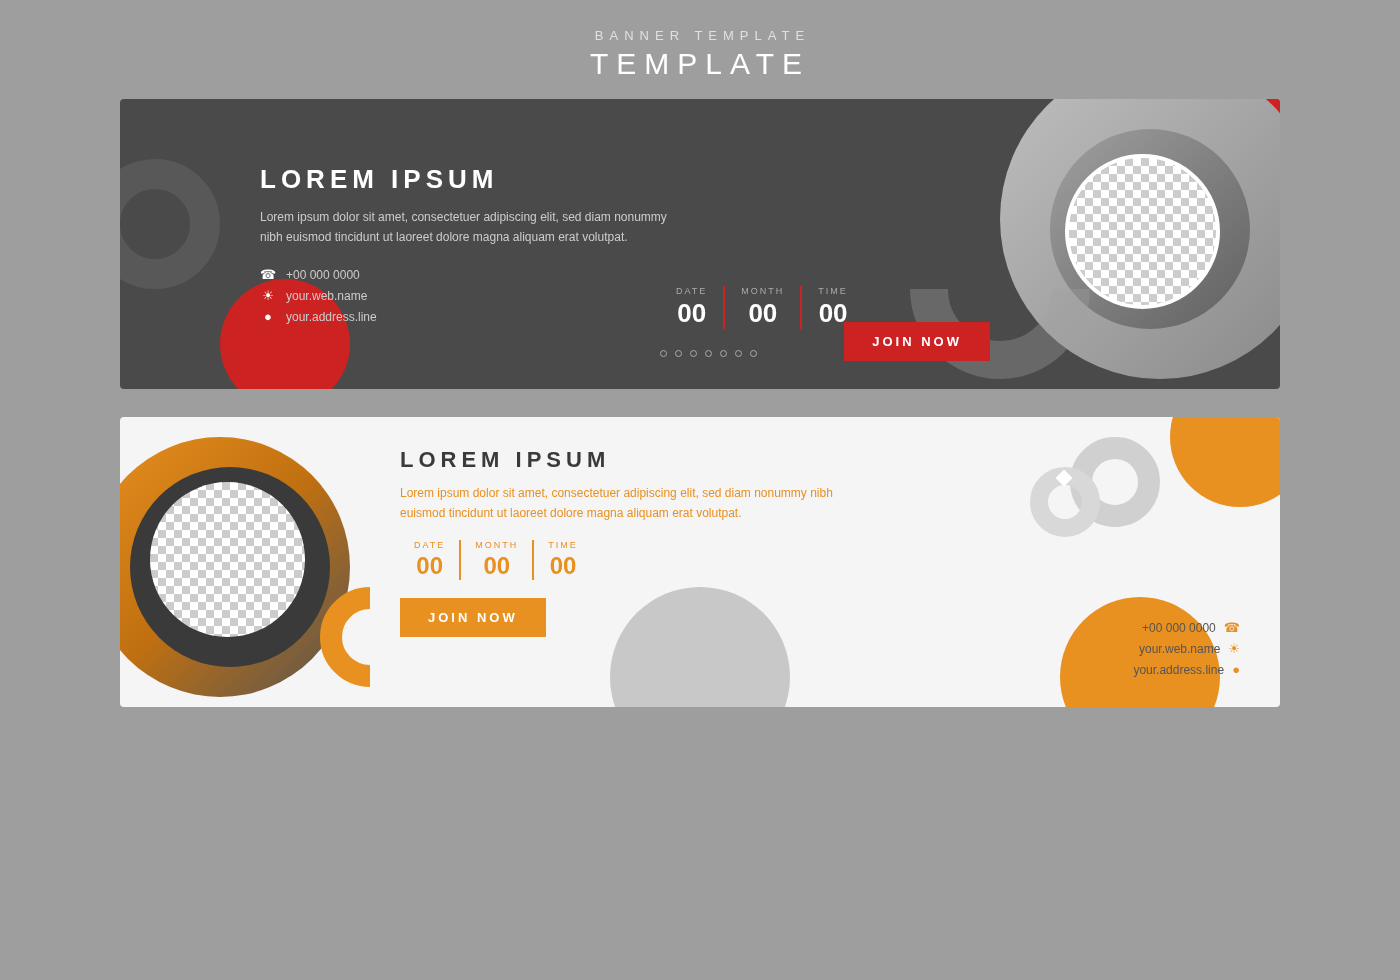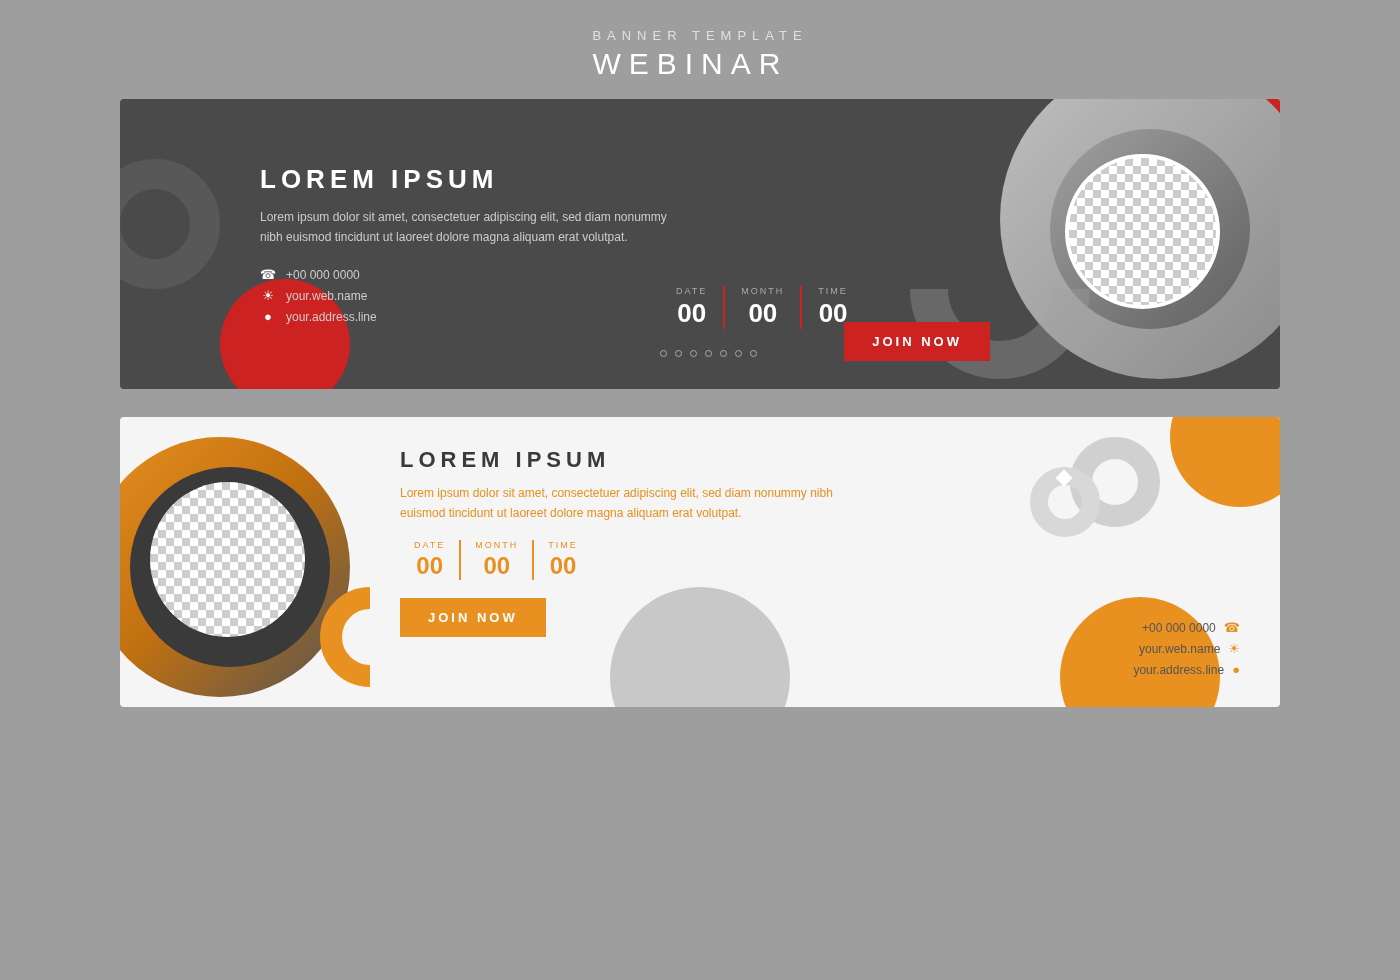--- a/index.html
+++ b/index.html
@@ -10,21 +10,21 @@
       background-color: #9e9e9e;
       display: flex;
       flex-direction: column;
       align-items: center;
       justify-content: flex-start;
       font-family: Arial, sans-serif;
       overflow: hidden;
     }
 
     .page-header {
-      text-align: left;
+      text-align: right;
       padding: 28px 0 18px 0;
     }
 
     .page-subtitle {
       color: #e0e0e0;
       letter-spacing: 6px;
       font-size: 13px;
       font-weight: 300;
       margin-bottom: 4px;
     }
@@ -442,21 +442,21 @@
     .b2-contact-icon {
       color: #e89020;
       font-size: 13px;
     }
   </style>
 </head>
 <body>
 
 <div class="page-header">
   <div class="page-subtitle">BANNER TEMPLATE</div>
-  <div class="page-title">WEBINAR</div>
+  <div class="page-title">TEMPLATE</div>
 </div>
 
 <div class="banner1-wrap">
 
   <div class="b1-bg-circle-left"></div>
   <div class="b1-red-corner"></div>
   <div class="b1-red-blob"></div>
   <div class="b1-circle-ring-outer"></div>
   <div class="b1-circle-ring-inner"></div>
   <div class="b1-circle-photo"></div>

